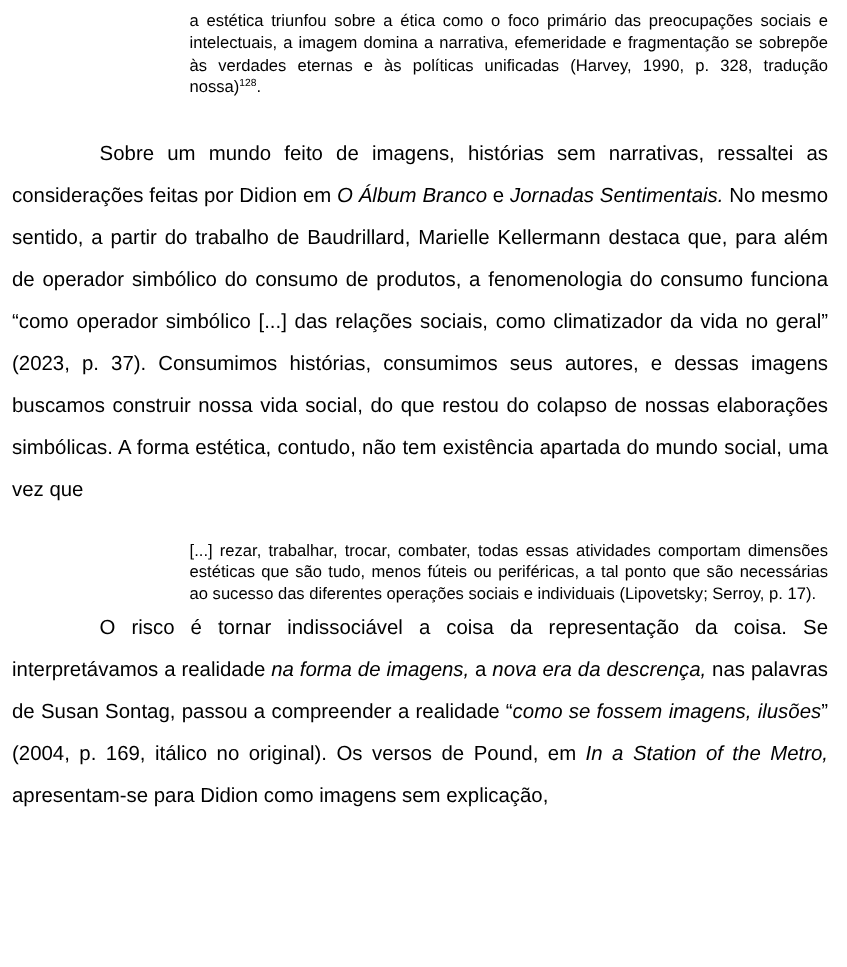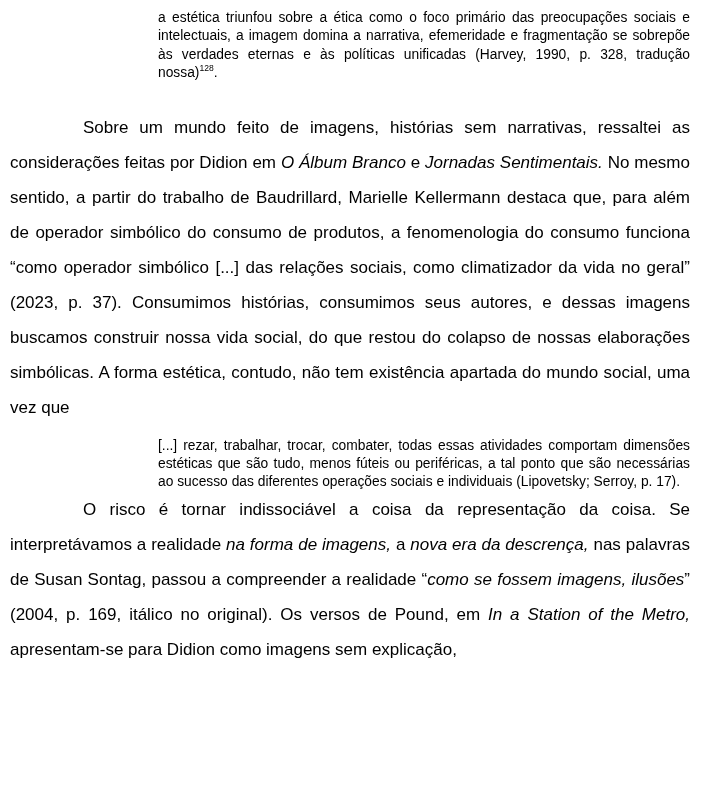--- a/index.html
+++ b/index.html
@@ -16,21 +16,21 @@
     font-family: Liberation Sans, sans-serif;
     overflow: hidden;
   }
   .bq {
     margin: 0 16px 0 158px;
     font-size: 13.8px;
     line-height: 18.4px;
     text-align: justify;
   }
   .bq-harvey   { margin-top: 9px; }
-  .bq-lipovetsky { margin-top: 12px; }
+  .bq-lipovetsky { margin-top: 25px; }
   .body-para {
     margin: 0 16px 0 10px;
     font-size: 17px;
     line-height: 35px;
     text-align: justify;
     text-indent: 73px;
   }
   .para-didion { margin-top: 27px; }
   .para-sontag { }
   sup.fnref {

